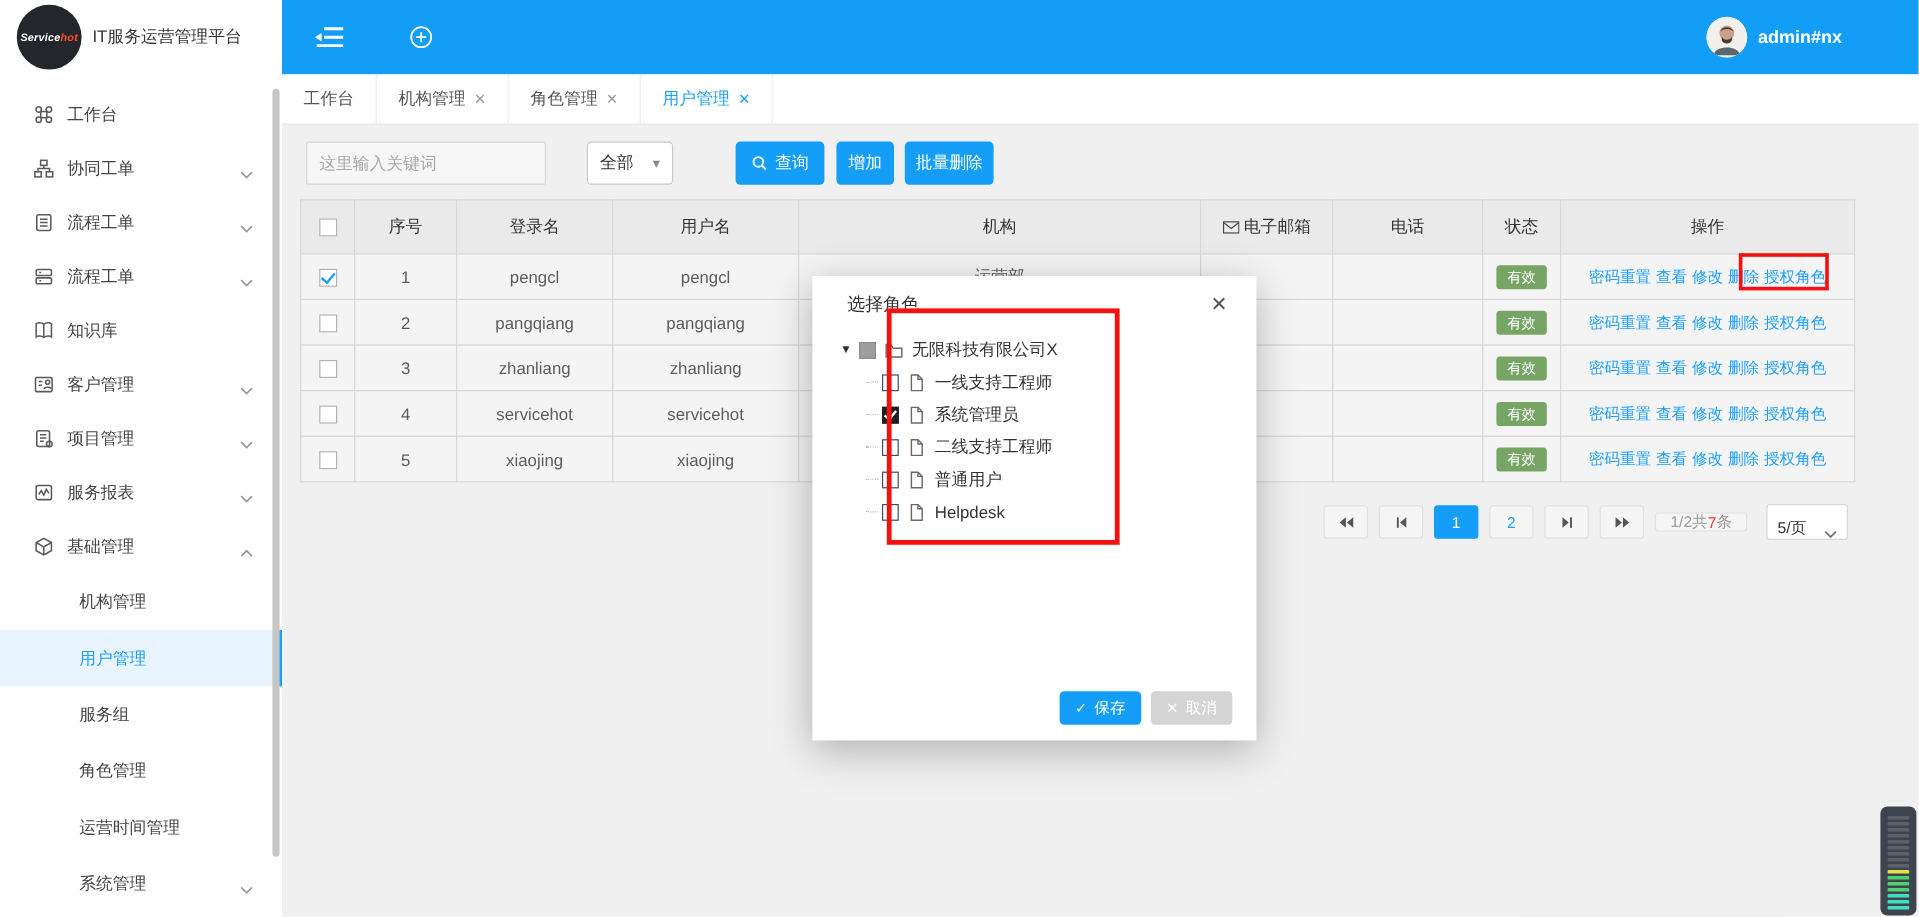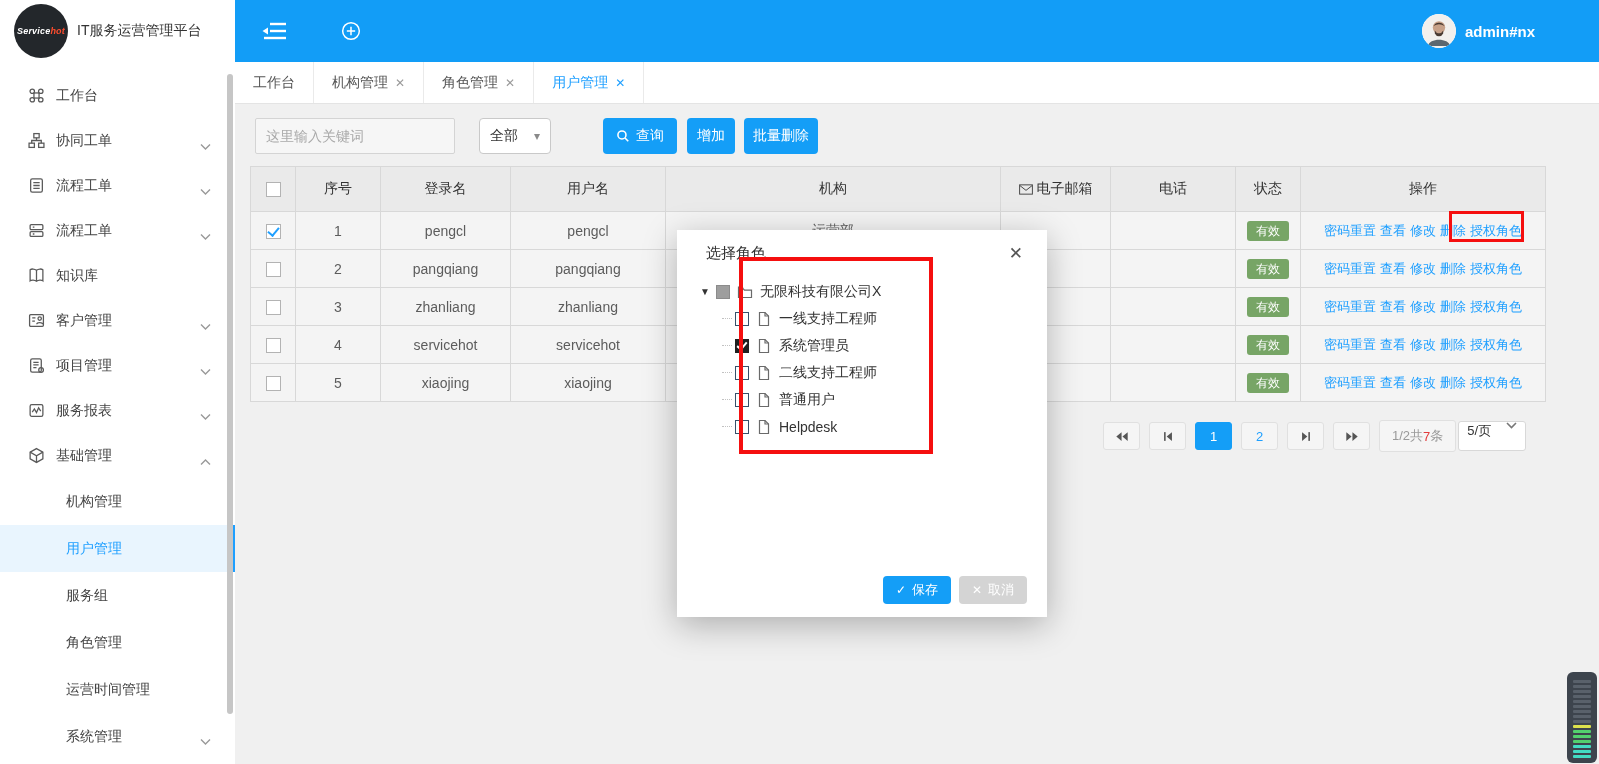--- a/index.html
+++ b/index.html
@@ -42,21 +42,21 @@
   .tab { display:flex; align-items:center; justify-content:center; padding:0 18px; font-size:14px; color:#555; border-right:1px solid #eaeaea; cursor:pointer; white-space:nowrap; }
   .tab .tab-x { margin-left:7px; font-size:12px; color:#9a9a9a; cursor:pointer; }
   .tab.active { color:#1e9fff; }
   .tab.active .tab-x { color:#1e9fff; }
 
   
   .content { position:absolute; left:235px; top:104px; width:1364px; height:660px; background:#f0f0f0; z-index:1; }
   .filter { position:absolute; left:20px; top:14px; display:flex; align-items:center; }
   .kw-input { width:200px; height:36px; background:#f6f6f6; border:1px solid #d4d4d4; border-radius:2px; padding:0 10px; font-size:14px; color:#333; font-family:"Liberation Sans",sans-serif; }
   .kw-input::placeholder { color:#a9a9a9; }
-  .scope-select { margin-left:24px; width:72px; height:36px; background:#fff; border:1px solid #c9c9c9; border-radius:4px; display:flex; align-items:center; padding:0 10px; font-size:14px; color:#333; cursor:pointer; justify-content:space-between; }
+  .scope-select { margin-left:34px; width:72px; height:36px; background:#fff; border:1px solid #c9c9c9; border-radius:4px; display:flex; align-items:center; padding:0 10px; font-size:14px; color:#333; cursor:pointer; justify-content:space-between; }
   .scope-select .caret { color:#8a8a8a; font-size:12px; }
   .btn { height:36px; background:#149ef7; color:#fff; border:none; border-radius:4px; font-size:14px; display:flex; align-items:center; justify-content:center; cursor:pointer; font-family:"Liberation Sans",sans-serif; }
   .btn svg { width:14px; height:14px; margin-right:6px; stroke:#fff; fill:none; stroke-width:1.8; }
   .btn-search { margin-left:52px; width:74px; }
   .btn-add { margin-left:10px; width:48px; }
   .btn-del { margin-left:9px; width:74px; }
 
   
   .tbl { position:absolute; left:15px; top:62px; border-collapse:collapse; table-layout:fixed; }
   .tbl th, .tbl td { border:1px solid #d8d8d8; text-align:center; font-weight:normal; overflow:hidden; white-space:nowrap; }
@@ -66,23 +66,23 @@
   .cbx { position:relative; width:15px; height:15px; border:1px solid #b3b3b3; background:#fff; display:inline-block; vertical-align:middle; cursor:pointer; }
   .cbx.checked::after { content:""; position:absolute; left:3px; top:0px; width:5px; height:9px; border-right:2px solid #1e9fff; border-bottom:2px solid #1e9fff; transform:rotate(40deg); }
   .badge { display:inline-block; background:#77a566; color:#fff; font-size:12px; padding:4px 9px; border-radius:3px; line-height:1; }
   .act a { color:#1e9fff; text-decoration:none; font-size:13px; margin:1px 2px; cursor:pointer; }
 
   
   .pager { position:absolute; top:316px; left:868px; display:flex; align-items:center; }
   .pg-btn { width:37px; height:28px; background:#f5f5f5; border:1px solid #e0e0e0; border-radius:3px; margin-left:9px; display:flex; align-items:center; justify-content:center; cursor:pointer; font-size:13px; color:#1e9fff; font-family:"Liberation Sans",sans-serif; }
   .pg-btn svg { width:14px; height:11px; fill:#555; }
   .pg-btn.cur { background:#149ef7; border-color:#149ef7; color:#fff; }
-  .pg-info { height:32px; margin-left:9px; background:#f5f5f5; border:1px solid #e0e0e0; border-radius:3px; display:flex; align-items:center; padding:0 12px; font-size:13px; color:#9a9a9a; }
+  .pg-info { height:16px; margin-left:9px; background:#f5f5f5; border:1px solid #e0e0e0; border-radius:3px; display:flex; align-items:center; padding:0 12px; font-size:13px; color:#9a9a9a; }
   .pg-info .red { color:#e23c3c; }
-  .pg-size { height:30px; width:68px; margin-left:2px; background:#fff; border:1px solid #d8d8d8; border-radius:3px; display:flex; align-items:flex-start; justify-content:space-between; padding:0 8px; font-size:13px; color:#333; cursor:pointer; }
+  .pg-size { height:30px; width:68px; margin-left:16px; background:#fff; border:1px solid #d8d8d8; border-radius:3px; display:flex; align-items:flex-end; justify-content:space-between; padding:0 8px; font-size:13px; color:#333; cursor:pointer; }
   .pg-size svg { width:11px; height:7px; stroke:#777; fill:none; stroke-width:1.6; }
 
   
   .modal { position:absolute; left:677px; top:230px; width:370px; height:387px; background:#fff; box-shadow:0 8px 32px rgba(0,0,0,.28); z-index:10; }
   .modal-head { height:46px; display:flex; align-items:center; padding:0 24px 0 29px; }
   .modal-title { font-size:15px; color:#333; }
   .modal-close { margin-left:auto; font-size:17px; color:#555; cursor:pointer; }
   .tree { position:absolute; left:23px; top:48px; }
   .tree-row { height:27px; display:flex; align-items:center; font-size:14px; color:#333; }
   .tree-row.child { padding-left:22px; }

